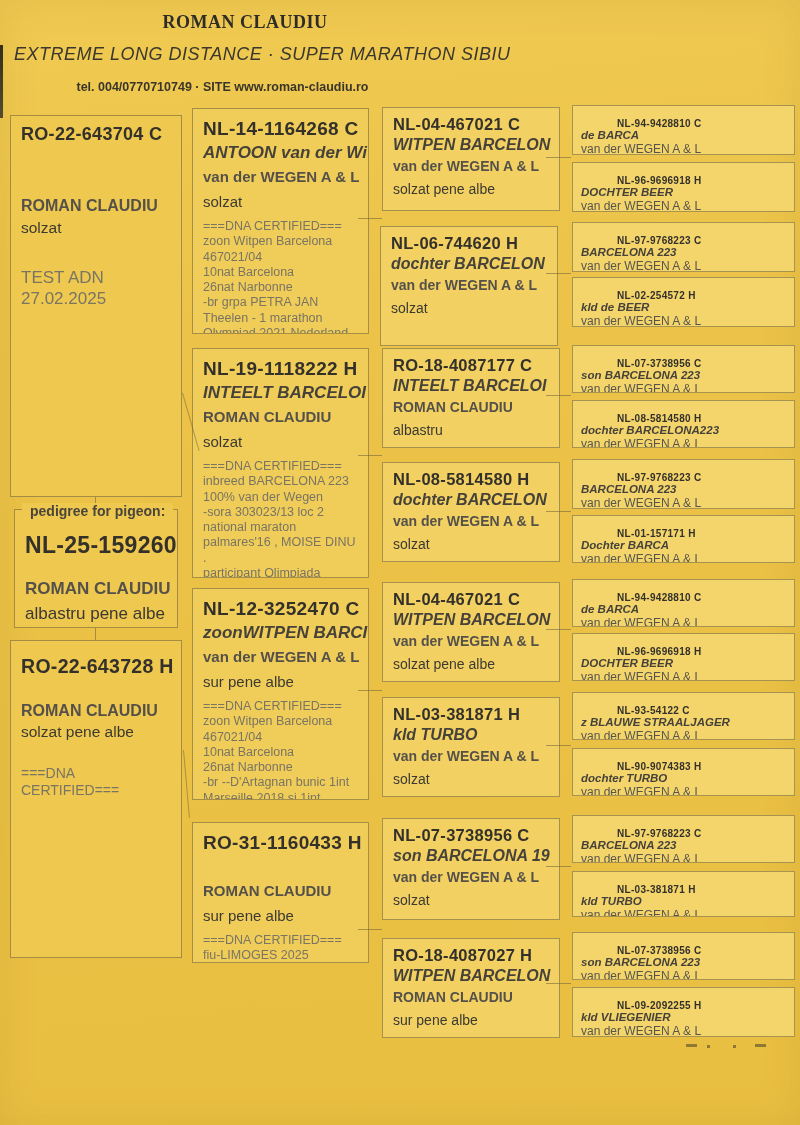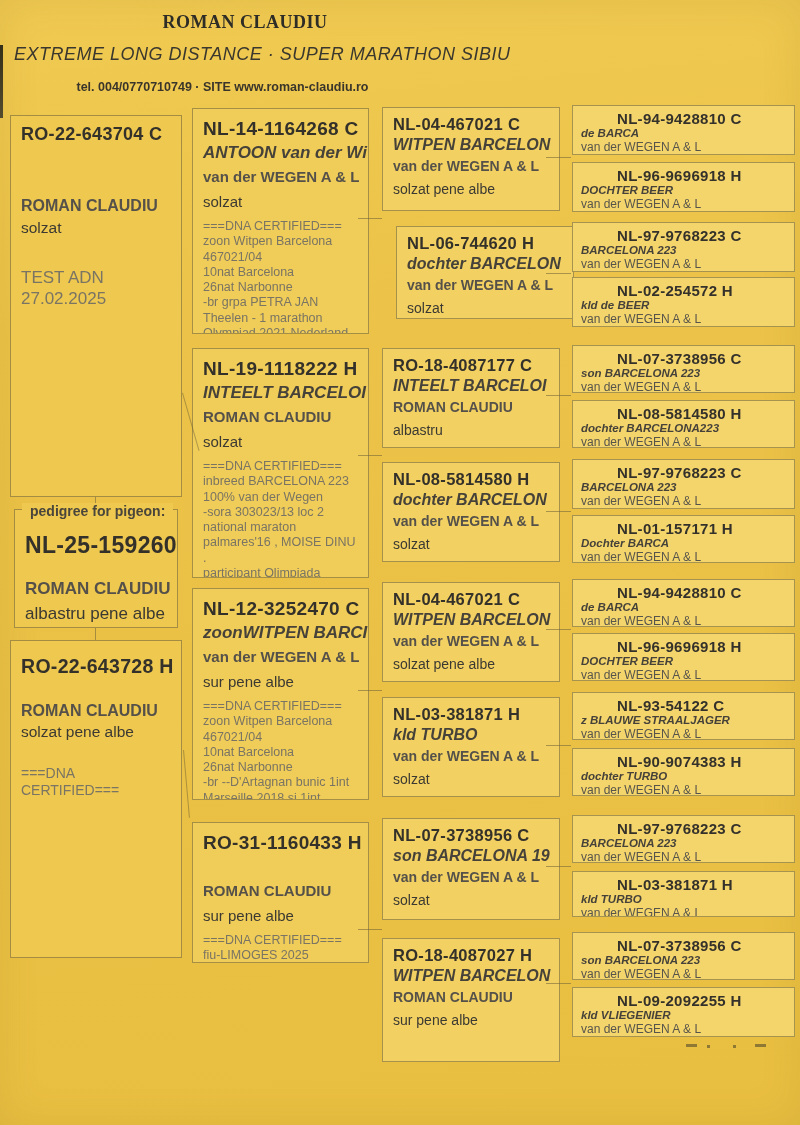--- a/index.html
+++ b/index.html
@@ -46,21 +46,21 @@
   .g2 .owner{font-size:15px;margin-top:5px;}
   .g2 .colr{font-size:15px;margin-top:8px;}
   .g2 .notes{font-size:12.5px;margin-top:9px;}
   .g2 .pname:empty{height:20px;}
   
   .g3 .ring{font-size:16.5px;margin-top:7px;}
   .g3 .pname{font-size:16px;margin-top:2px;}
   .g3 .owner{font-size:14px;margin-top:4px;}
   .g3 .colr{font-size:14px;margin-top:7px;}
   
-  .g4 .ring{font-size:15px;margin-top:4px;padding-left:36px;}
+  .g4 .ring{font-size:10px;margin-top:12px;padding-left:36px;}
   .g4 .pname{font-size:11.5px;margin-top:0;}
   .g4 .owner{font-size:12px;font-weight:400;color:#57544c;margin-top:1px;}
   
   .hline,.vline,.crease,.mark{position:absolute;background:rgba(110,96,56,.55);}
   .hline{height:1px;}
   .vline{width:1px;}
   .crease{width:1px;transform-origin:top left;background:rgba(95,84,50,.45);}
   .edge{position:absolute;left:0;width:3px;background:linear-gradient(#15140f,#3a362a);opacity:.85;}
   .mark{height:3px;background:rgba(70,62,40,.55);}
 </style>
@@ -144,21 +144,21 @@
     <div class="notes">===DNA CERTIFIED===
 fiu-LIMOGES 2025</div>
   </div>
 
   <div class="box g3" style="left:382px;top:107px;width:178px;height:104px">
     <div class="ring">NL-04-467021 C</div>
     <div class="pname">WITPEN BARCELON</div>
     <div class="owner">van der WEGEN A &amp; L</div>
     <div class="colr">solzat pene albe</div>
   </div>
-  <div class="box g3" style="left:396px;top:226px;width:178px;height:93px">
+  <div class="box g3" style="left:380px;top:226px;width:178px;height:120px">
     <div class="ring">NL-06-744620 H</div>
     <div class="pname">dochter BARCELON</div>
     <div class="owner">van der WEGEN A &amp; L</div>
     <div class="colr">solzat</div>
   </div>
   <div class="box g3" style="left:382px;top:348px;width:178px;height:100px">
     <div class="ring">RO-18-4087177 C</div>
     <div class="pname">INTEELT BARCELOI</div>
     <div class="owner">ROMAN CLAUDIU</div>
     <div class="colr">albastru</div>
@@ -180,21 +180,21 @@
     <div class="pname">kld TURBO</div>
     <div class="owner">van der WEGEN A &amp; L</div>
     <div class="colr">solzat</div>
   </div>
   <div class="box g3" style="left:382px;top:818px;width:178px;height:102px">
     <div class="ring">NL-07-3738956 C</div>
     <div class="pname">son BARCELONA 19</div>
     <div class="owner">van der WEGEN A &amp; L</div>
     <div class="colr">solzat</div>
   </div>
-  <div class="box g3" style="left:382px;top:938px;width:178px;height:124px">
+  <div class="box g3" style="left:382px;top:938px;width:178px;height:100px">
     <div class="ring">RO-18-4087027 H</div>
     <div class="pname">WITPEN BARCELON</div>
     <div class="owner">ROMAN CLAUDIU</div>
     <div class="colr">sur pene albe</div>
   </div>
 
   <div class="box g4" style="left:572px;top:105px;width:223px;height:50px">
     <div class="ring">NL-94-9428810 C</div>
     <div class="pname">de BARCA</div>
     <div class="owner">van der WEGEN A &amp; L</div>

